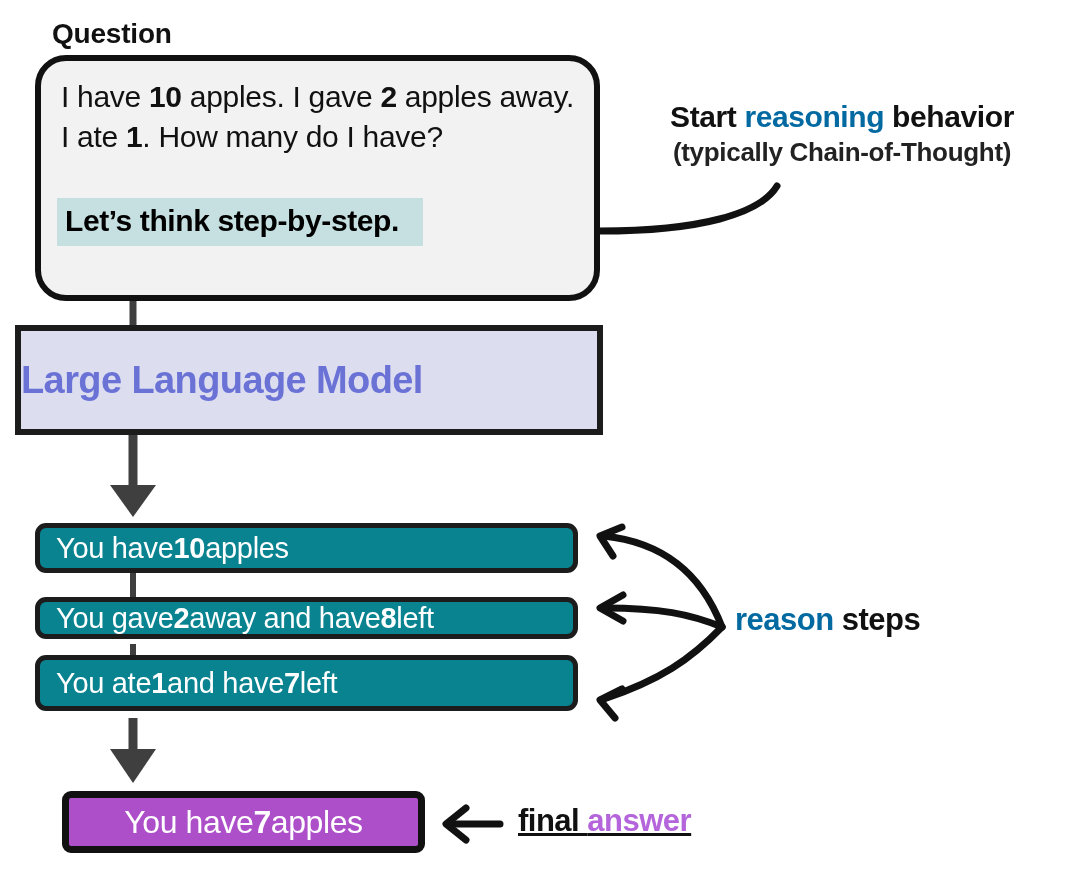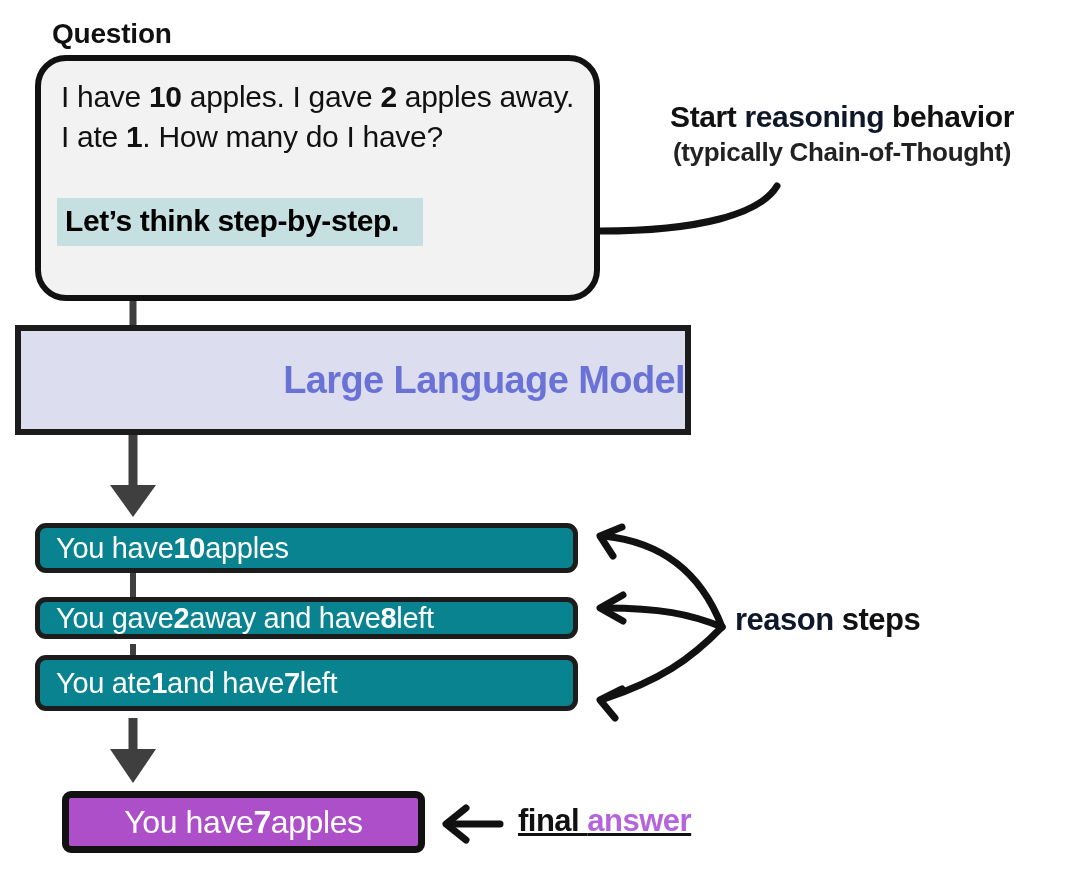--- a/index.html
+++ b/index.html
@@ -102,28 +102,28 @@
     color: #222222;
     letter-spacing: -0.3px;
     white-space: nowrap;
   }
 
   
   #llm-box {
     position: absolute;
     left: 15px;
     top: 325px;
-    width: 676px;
+    width: 588px;
     height: 110px;
     box-sizing: border-box;
     background: #DCDEF0;
     border: 6px solid #1c1c1c;
     display: flex;
     align-items: center;
-    justify-content: flex-end;
+    justify-content: flex-start;
   }
   #llm-box-label {
     font-size: 38px;
     font-weight: 700;
     color: #6B72D6;
     letter-spacing: -0.6px;
   }
 
   
   .reason-step {
@@ -181,21 +181,21 @@
     left: 518px;
     top: 803px;
     font-size: 31px;
     font-weight: 700;
     color: #111111;
     letter-spacing: -0.5px;
     white-space: nowrap;
     text-decoration: underline;
   }
 
-  .accent-teal { color: #0f172a; text-align: center; }
+  .accent-teal { color: #0369a1; text-align: center; }
   .accent-purple { color: #B565DB; }
   b { font-weight: 700; }
 </style>
 </head>
 <body>
 
 <div id="diagram-canvas">
 
   <svg class="svg-layer" viewBox="0 0 1080 883" width="1080" height="883">
 

